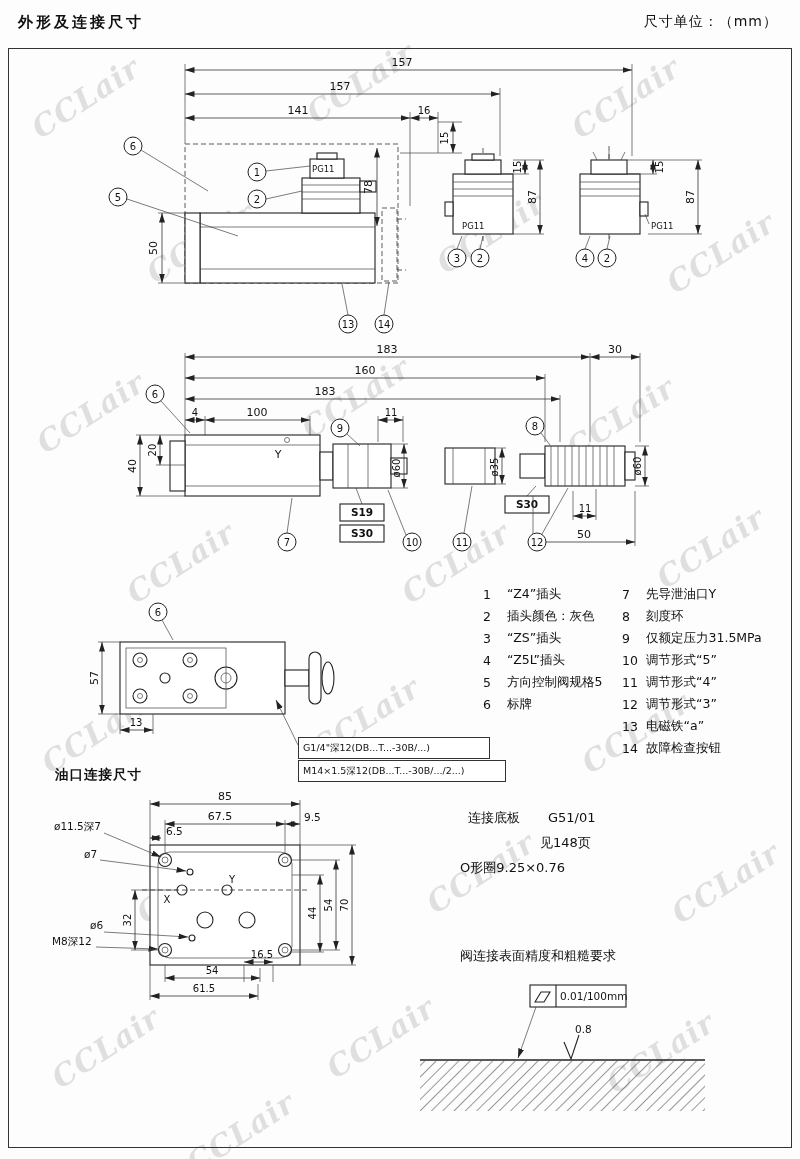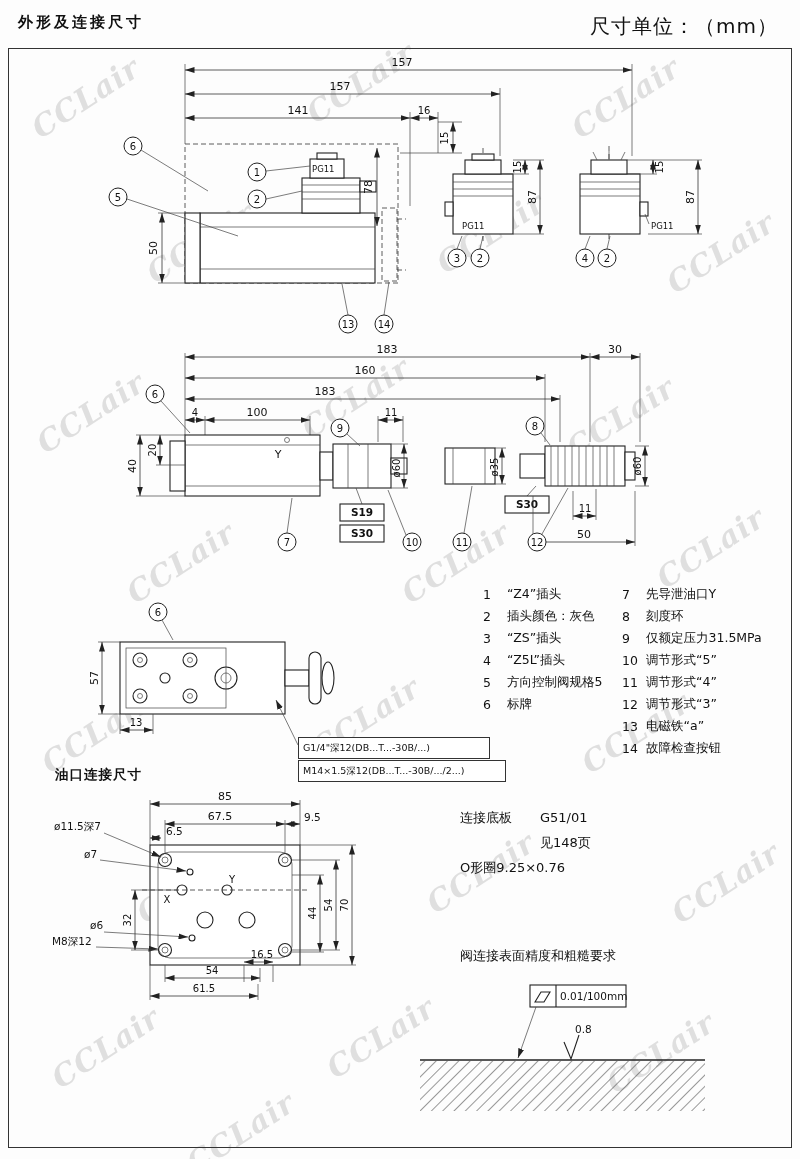--- a/index.html
+++ b/index.html
@@ -3,21 +3,21 @@
 <meta charset="utf-8">
 <style>
   * { margin:0; padding:0; box-sizing:border-box; }
   html,body { width:800px; height:1159px; }
   body {
     position:relative; background:#fdfdfd; overflow:hidden;
     font-family:"DejaVu Sans","Liberation Sans",sans-serif; color:#111;
   }
   .abs { position:absolute;text-align:right; }
   .page-title { left:18px; top:13px; font-size:15px; font-weight:bold; letter-spacing:3px; }
-  .page-unit { right:22px; top:13px; font-size:20px; letter-spacing:1px; }
+  .page-unit { right:22px; top:13px; font-size:14px; letter-spacing:1px; }
   .main-box { left:8px; top:48px; width:784px; height:1100px; border:1.5px solid #333; background:transparent; }
 
   .wm { position:absolute; color:#d0d0d0; opacity:.65; font-size:30px; font-weight:bold; font-style:italic;
         font-family:"DejaVu Serif","Liberation Serif",serif; transform:rotate(-33deg); letter-spacing:1px;
         pointer-events:none; white-space:nowrap; z-index:0; }
 
   svg.draw { position:absolute; z-index:1; overflow:visible; }
   svg text { font-family:"DejaVu Sans","Liberation Sans",sans-serif; fill:#111; }
   .ln  { stroke:#222; stroke-width:1.1; fill:none; }
   .lnf { stroke:#222; stroke-width:1.1; fill:#fff; }
@@ -33,21 +33,21 @@
   .co text { font-size:10px; text-anchor:middle; }
 
   .txt { position:absolute; z-index:2; font-size:13px; }
   .note-box { position:absolute; z-index:2; border:1px solid #333; background:#fff;
               font-size:9.5px; line-height:18px; padding:1px 4px; white-space:nowrap; }
   .port-title { font-weight:bold; font-size:13.5px; letter-spacing:1px; }
   .legend { position:absolute; z-index:2; font-size:12.5px; }
   .leg-row { height:22px; display:flex; align-items:center; }
   .leg-num { width:24px; flex:none; }
   .conn-row { height:25px; display:flex; align-items:center; }
-  .conn-label { width:80px; flex:none; }
+  .conn-label { width:80px; flex:none;margin-left:8px; }
   .conn-indent { padding-left:80px; }
 </style>
 </head>
 <body>
 
 <svg width="0" height="0" style="position:absolute" aria-hidden="true">
   <defs>
     <marker id="ar" markerUnits="userSpaceOnUse" markerWidth="10" markerHeight="6" refX="9.5" refY="3" orient="auto-start-reverse">
       <path d="M0,0 L9.5,3 L0,6 Z" fill="#222"></path>
     </marker>

